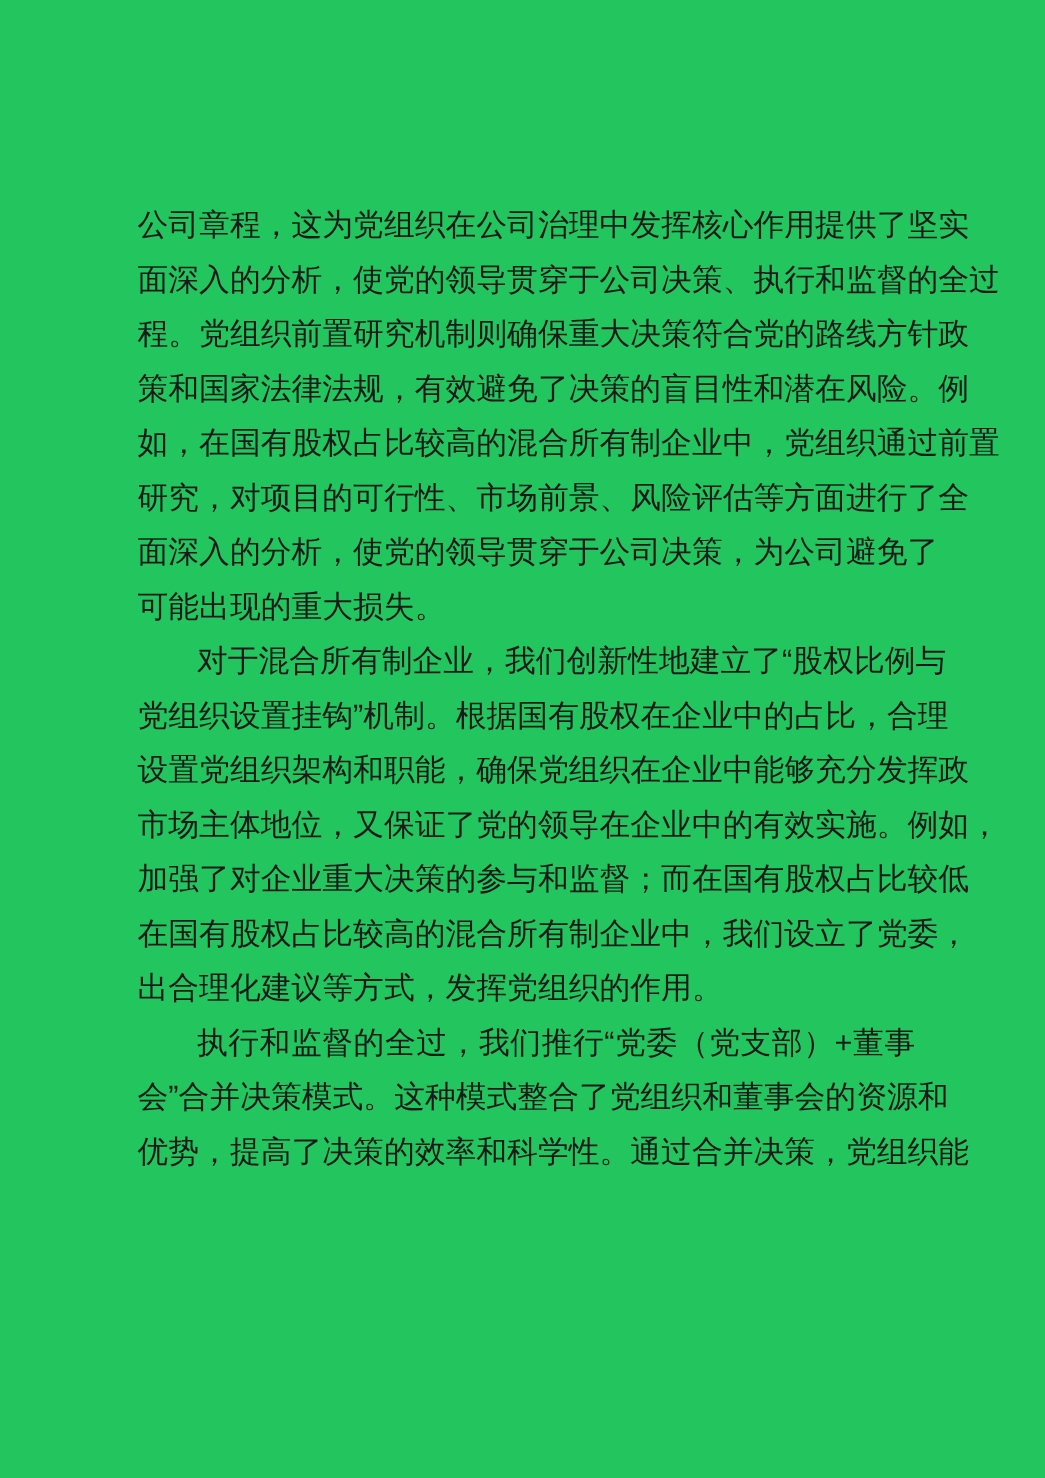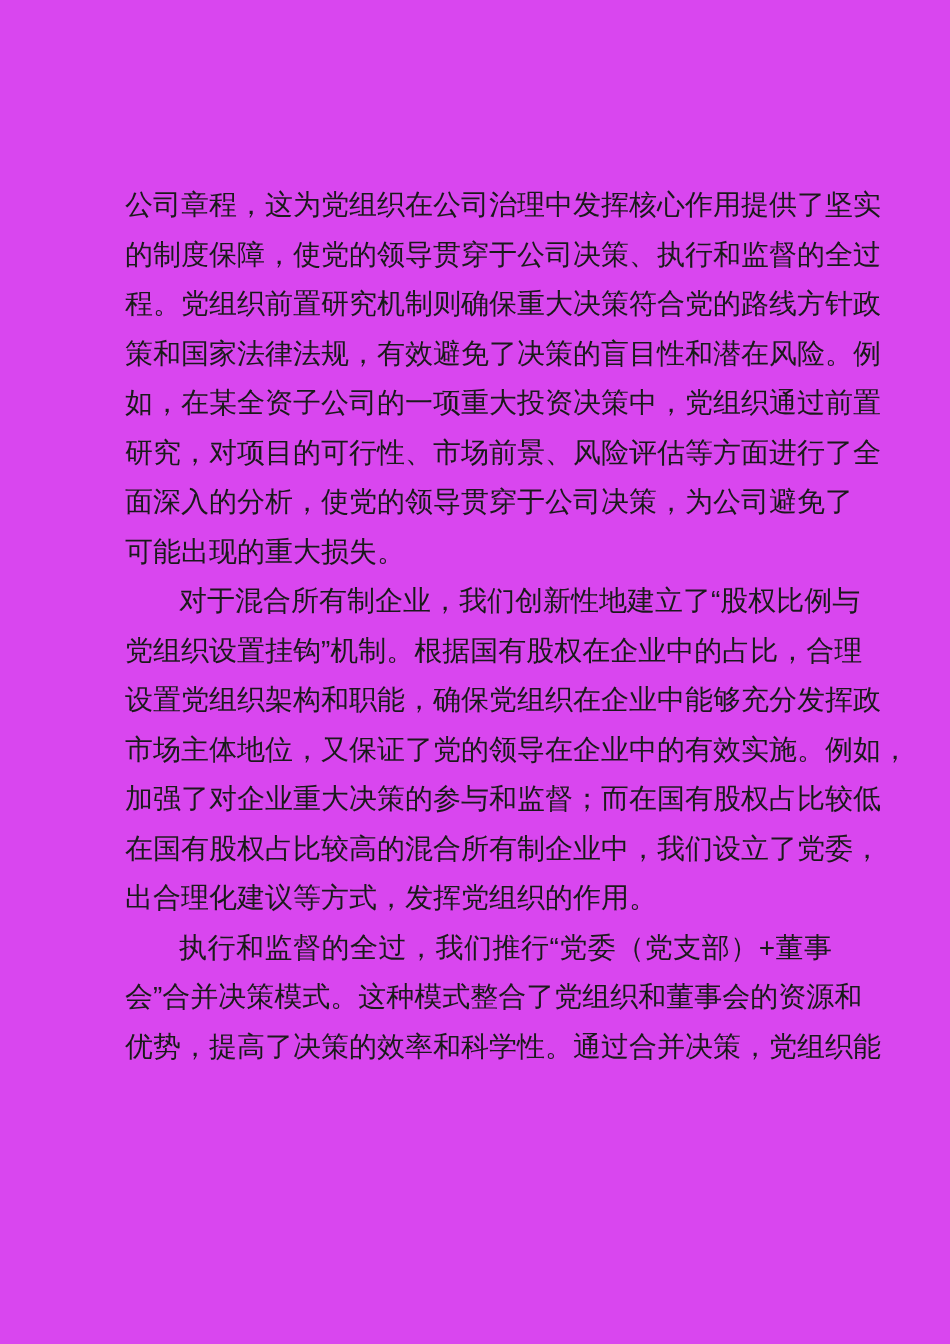--- a/index.html
+++ b/index.html
@@ -11,21 +11,21 @@
     height: 1344px;
     background: #ffffff;
     overflow: hidden;
     font-family: "Liberation Sans", "DejaVu Sans", sans-serif;
   }
   .document-page {
     box-sizing: border-box;
     width: 950px;
     height: 1344px;
     padding: 180px 118px 3px 125px;
-    background: #d946ef;
+    background: #22c55e;
   }
   .text-body {
     width: 707px;
   }
   .paragraph {
     margin: 0;
     padding: 0;
   }
   .text-line {
     height: 49.5px;
@@ -46,24 +46,24 @@
     text-indent: 54px;
   }
 </style>
 </head>
 <body>
 
 <div class="document-page">
   <div class="text-body" style="color: rgb(26, 26, 26);">
       <div class="paragraph">
         <div class="text-line">公司章程，这为党组织在公司治理中发挥核心作用提供了坚实</div>
-        <div class="text-line">的制度保障，使党的领导贯穿于公司决策、执行和监督的全过</div>
+        <div class="text-line">面深入的分析，使党的领导贯穿于公司决策、执行和监督的全过</div>
         <div class="text-line">程。党组织前置研究机制则确保重大决策符合党的路线方针政</div>
         <div class="text-line">策和国家法律法规，有效避免了决策的盲目性和潜在风险。例</div>
-        <div class="text-line">如，在某全资子公司的一项重大投资决策中，党组织通过前置</div>
+        <div class="text-line">如，在国有股权占比较高的混合所有制企业中，党组织通过前置</div>
         <div class="text-line">研究，对项目的可行性、市场前景、风险评估等方面进行了全</div>
         <div class="text-line">面深入的分析，使党的领导贯穿于公司决策，为公司避免了</div>
         <div class="text-line line-end">可能出现的重大损失。</div>
       </div>
       <div class="paragraph">
         <div class="text-line line-indent">对于混合所有制企业，我们创新性地建立了“股权比例与</div>
         <div class="text-line">党组织设置挂钩”机制。根据国有股权在企业中的占比，合理</div>
         <div class="text-line">设置党组织架构和职能，确保党组织在企业中能够充分发挥政</div>
         <div class="text-line">市场主体地位，又保证了党的领导在企业中的有效实施。例如，</div>
         <div class="text-line">加强了对企业重大决策的参与和监督；而在国有股权占比较低</div>

